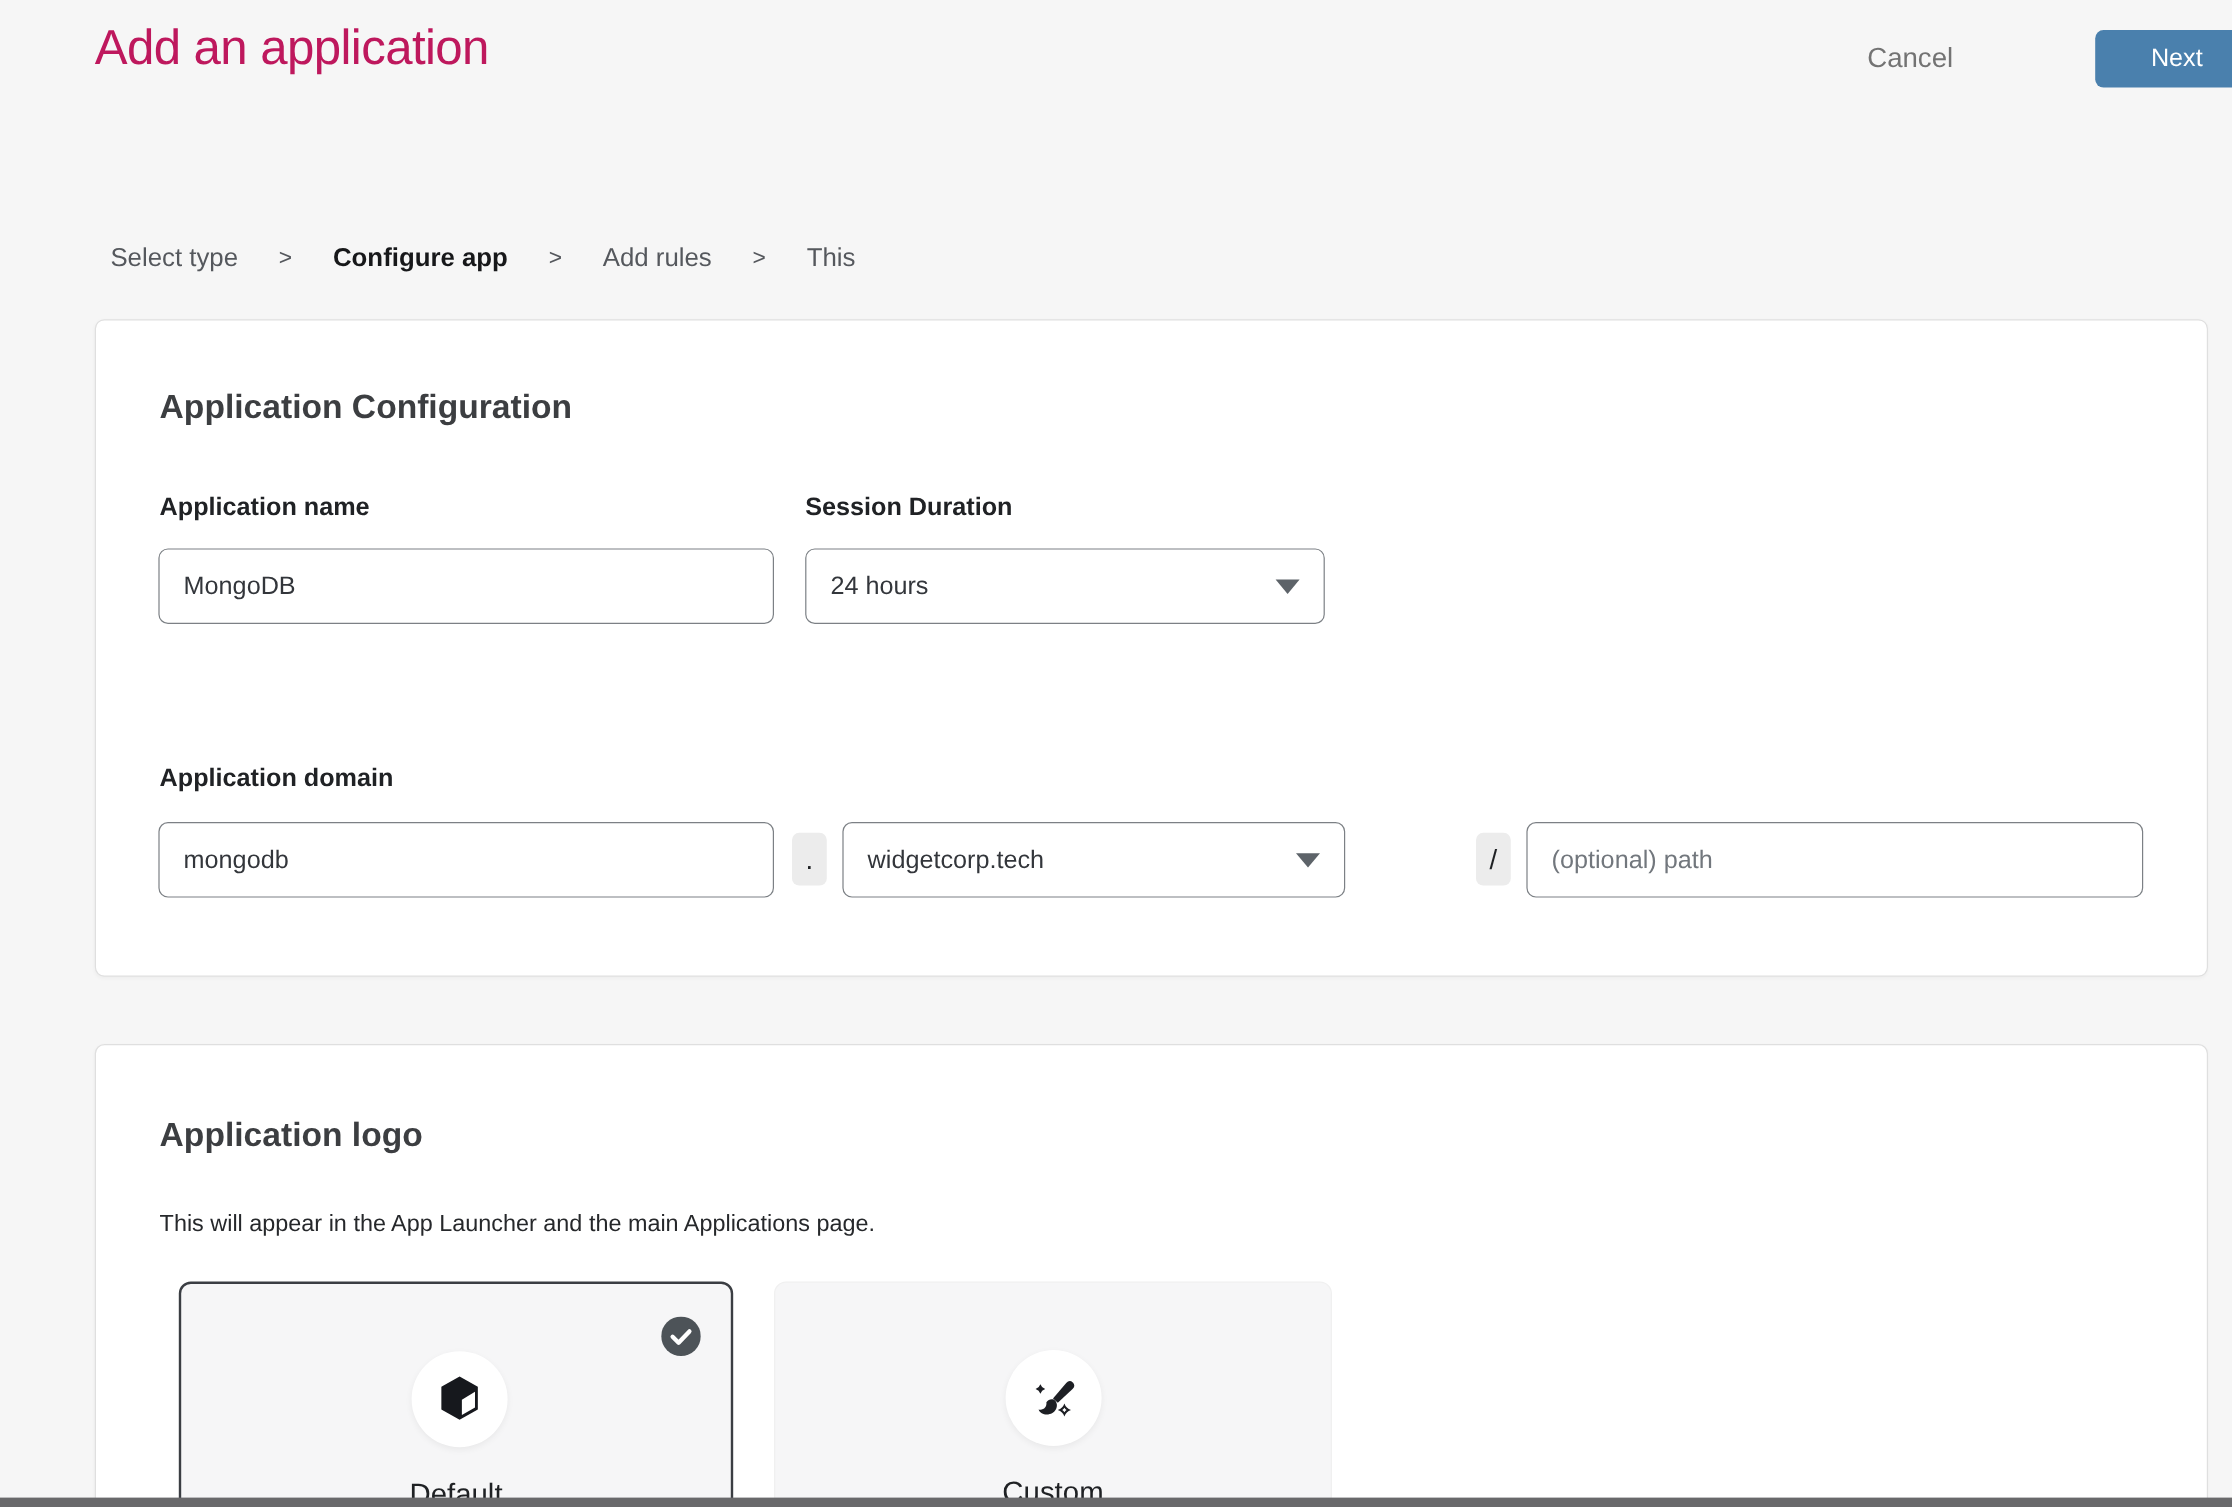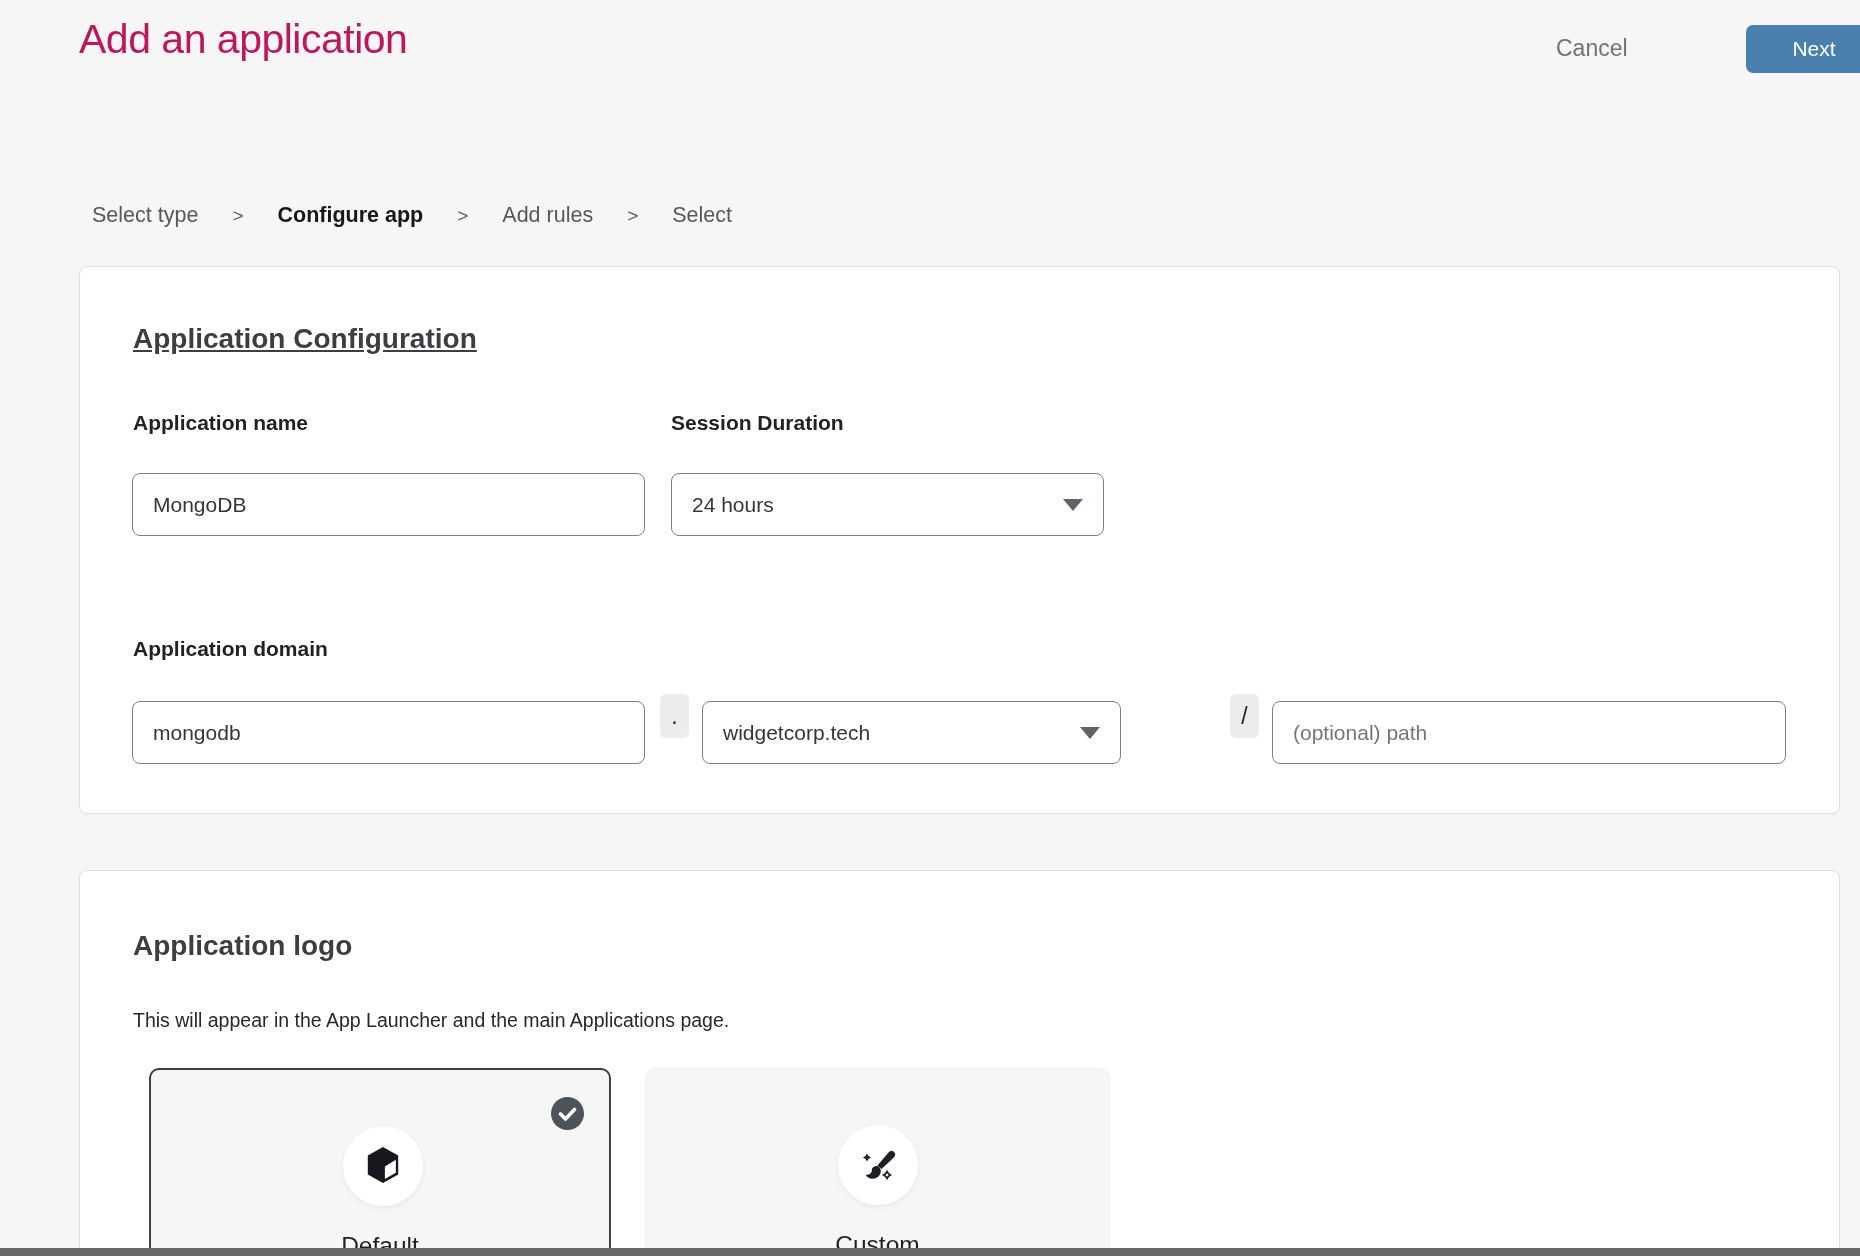--- a/index.html
+++ b/index.html
@@ -54,21 +54,20 @@
   .field-label {
     position:absolute;
     font-size:21px; font-weight:700; color:#202225;
   }
 
   .text-input, .select-box {
     position:absolute; height:63px;
     border:1.6px solid #7c8085; border-radius:8px; background:#fff;
     font-size:21px; color:#33363b; font-family:inherit;
     padding:18px 20px;
-    margin-top:16px;
   }
   .text-input::placeholder { color:#72777d; opacity:1; }
   .select-box {
     display:flex; align-items:center; justify-content:space-between;
     cursor:pointer;
   }
   .caret-down {
     width:0; height:0; flex:0 0 auto; margin-left:12px;
     border-left:10px solid transparent; border-right:10px solid transparent;
     border-top:12px solid #5d6369;
@@ -121,25 +120,25 @@
 
 <button class="next-btn">Next</button>
 
 <nav class="breadcrumb">
   <span class="step">Select type</span>
   <span class="sep">&gt;</span>
   <span class="step active">Configure app</span>
   <span class="sep">&gt;</span>
   <span class="step">Add rules</span>
   <span class="sep">&gt;</span>
-  <span class="step">Select</span>
+  <span class="step">This</span>
 </nav>
 
 <section class="card" id="config-card">
-  <h2 class="section-heading" style="top:56px;text-decoration:underline;">Application Configuration</h2>
+  <h2 class="section-heading" style="top:56px;">Application Configuration</h2>
 
   <label class="field-label" style="left:53px; top:144px;">Application name</label>
 
   <label class="field-label" style="left:591px; top:144px;">Session Duration</label>
 
   <input class="text-input" style="left: 52px; top: 190px; width: 513px;" type="text" value="MongoDB">
 
   <div class="select-box" style="left:591px; top:190px; width:433px;">
     <span>24 hours</span>
     <span class="caret-down"></span>

